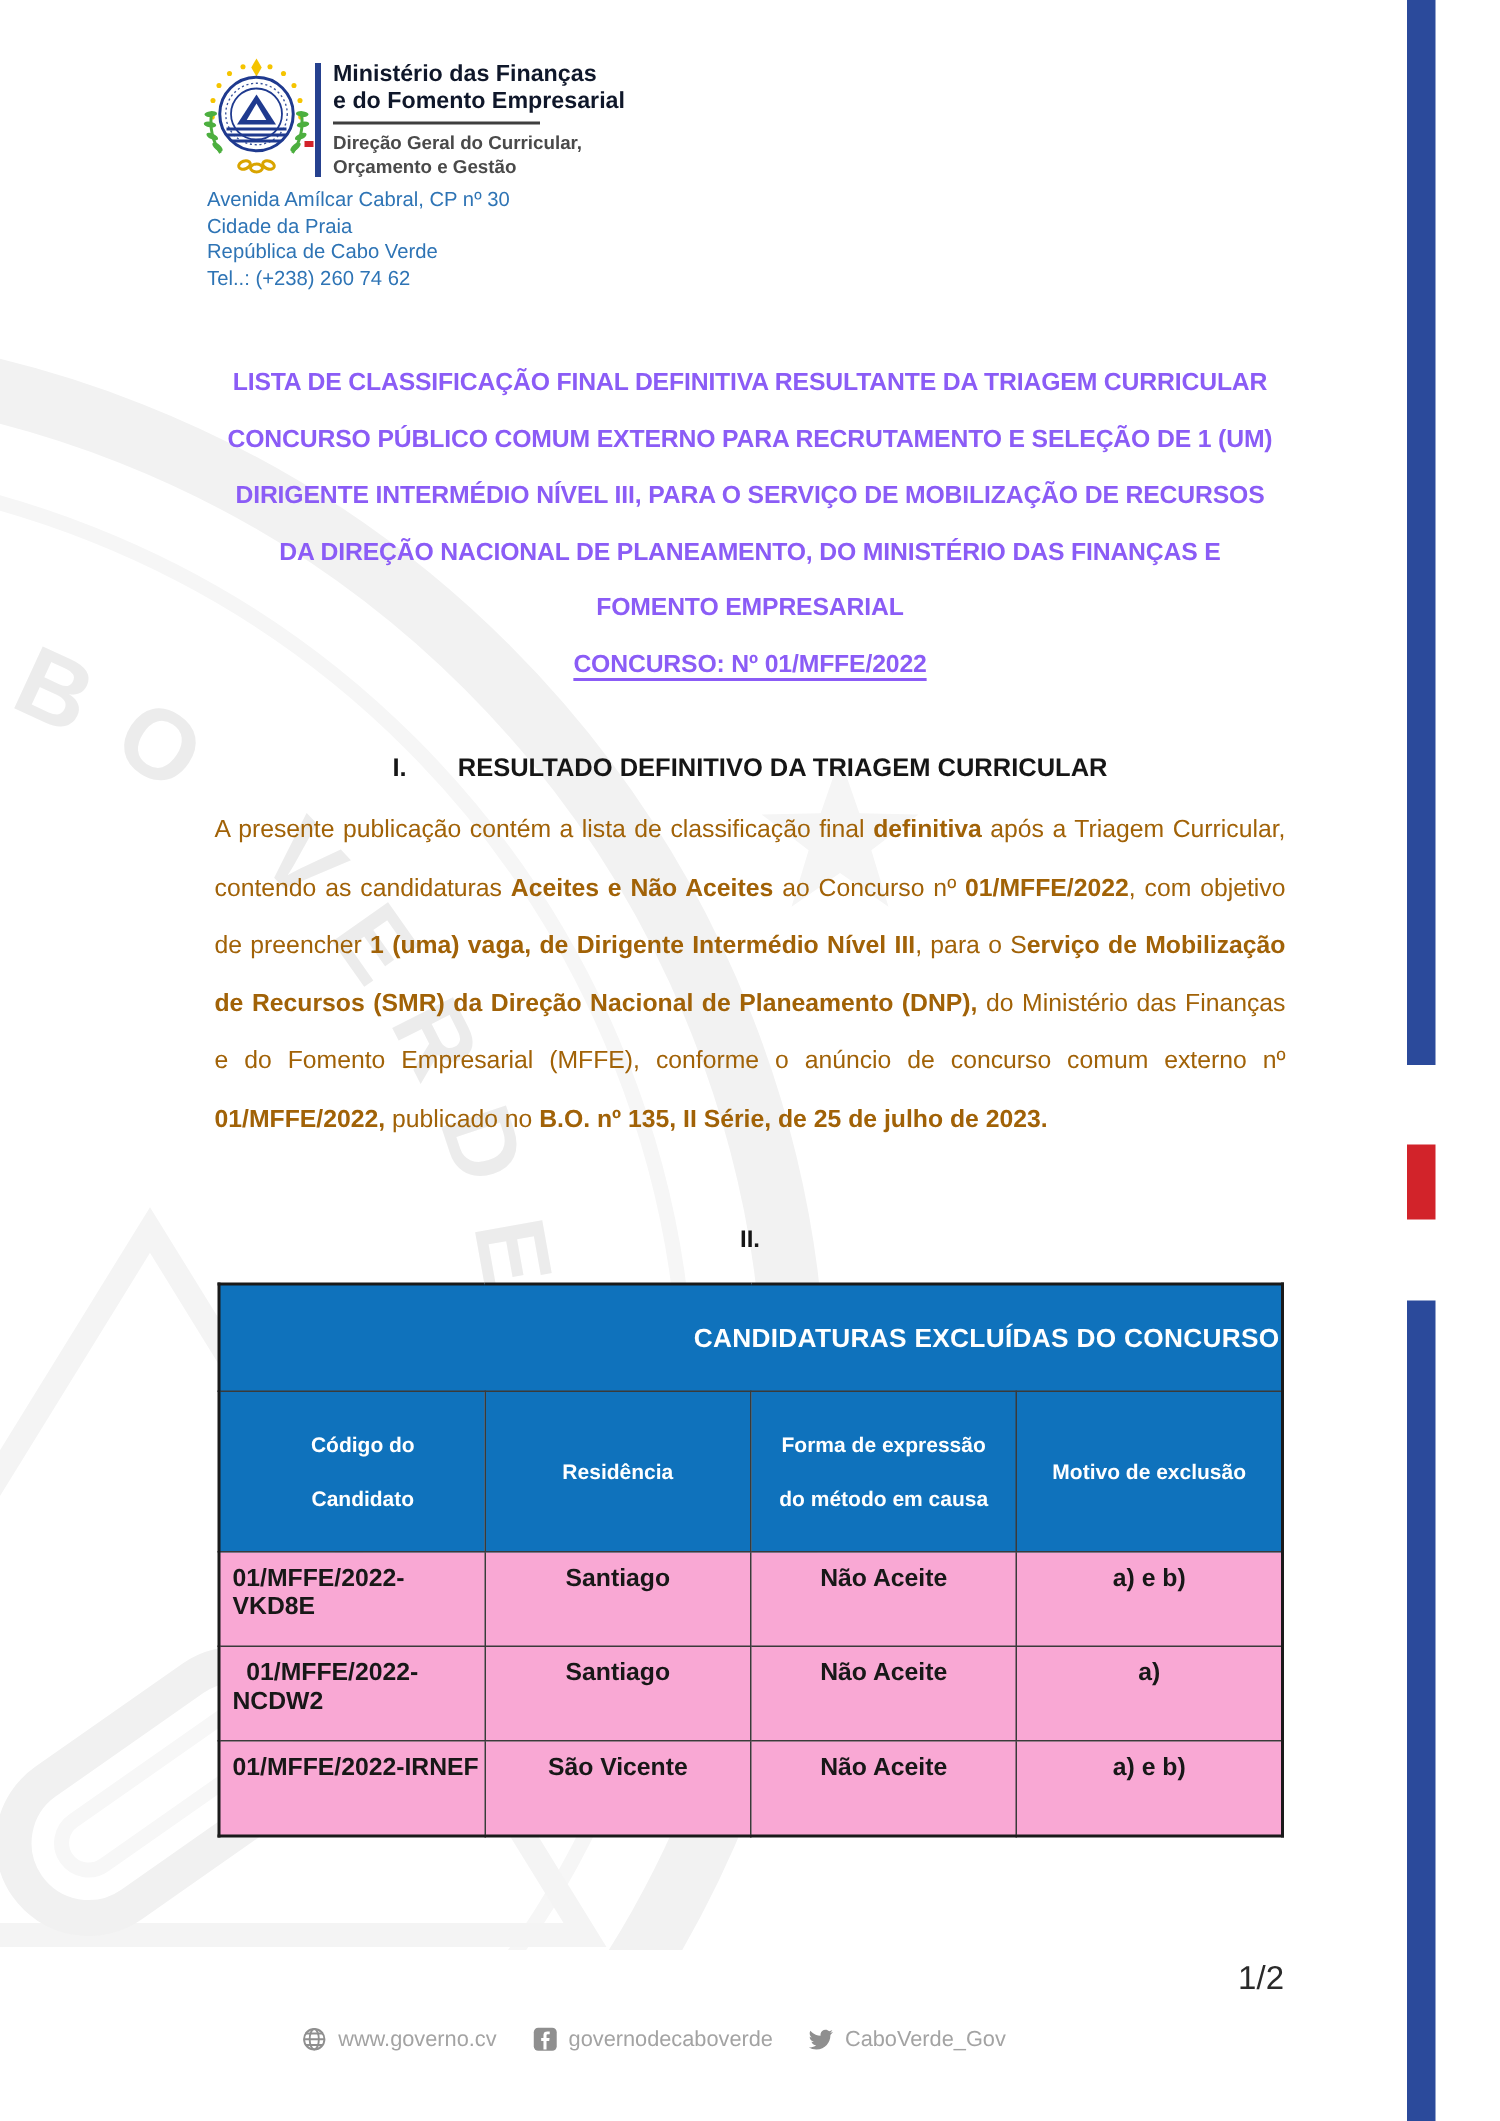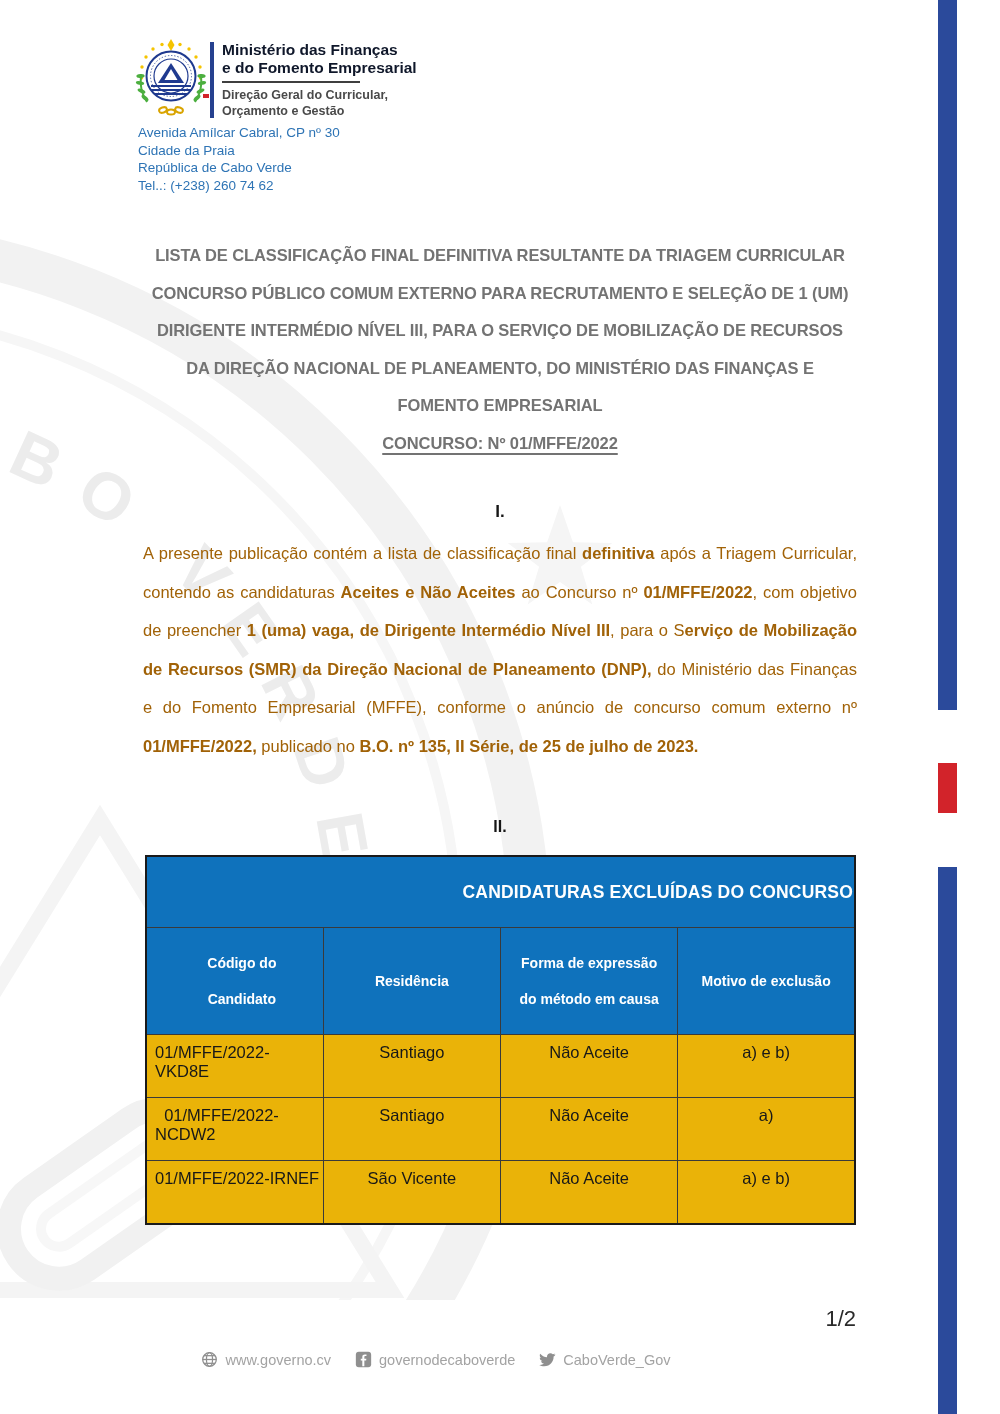--- a/index.html
+++ b/index.html
@@ -17,21 +17,21 @@
   .emblem{position:absolute;left:127px;top:36px;z-index:2;}
   .logo-divider{position:absolute;left:210px;top:42px;width:4px;height:76px;background:#26418F;z-index:2;}
   .logo-red-tick{position:absolute;left:203px;top:94px;width:6px;height:4px;background:var(--accent-bar-red,#D2232A);z-index:2;}
   .ministry{position:absolute;left:222px;top:41px;z-index:2;}
   .ministry-name{font-size:15.5px;font-weight:700;color:#0f172a;line-height:18px;}
   .ministry-rule{width:138px;height:2px;background:#3f3f3f;margin:4px 0 5px 0;}
   .department{font-size:12.5px;font-weight:700;color:#4a4a4a;line-height:15.5px;}
   .address{position:absolute;left:138px;top:124px;z-index:2;font-size:13.5px;line-height:17.5px;color:var(--contact-text-blue,#2E74B5);}
   
   .title-block{position:absolute;left:144px;top:237px;width:712px;z-index:2;text-align:center;
-               font-weight:700;font-size:16.5px;line-height:37.5px;color:#737373;letter-spacing:-0.1px;}
+               font-weight:700;font-size:16.5px;line-height:37.5px;color:#8b5cf6;letter-spacing:-0.1px;}
   .t-par{margin:0;}
   .t-underline{text-decoration:underline;text-decoration-thickness:2px;text-underline-offset:4px;}
   
   .heading-i{position:absolute;left:144px;top:502px;width:712px;z-index:2;display:flex;justify-content:center;gap:34px;
              font-weight:700;font-size:17px;color:#161616;}
   .body-par{position:absolute;left:143px;top:534px;width:714px;z-index:2;margin:0;
             font-size:16.5px;line-height:38.6px;text-align:justify;color:#a16207;}
   .b{font-weight:700;}
   .heading-ii{position:absolute;left:144px;top:818px;width:712px;z-index:2;text-align:center;font-weight:700;font-size:16px;color:#161616;}
   
@@ -40,21 +40,21 @@
   table.xt th,table.xt td{border:1px solid #3a3a3a;}
   table.xt{border:2px solid #1a1a1a;}
   .t-title-row th{height:68px;background:var(--table-header-blue,#0F72BC);color:#fff;font-weight:700;font-size:17.5px;
                   text-align:right;vertical-align:middle;letter-spacing:0.2px;border-bottom:2px solid #e9e9e9;}
   .t-cols th{height:106px;background:var(--table-header-blue,#0F72BC);color:#fff;font-weight:700;font-size:14px;
              text-align:center;vertical-align:middle;line-height:36px;padding:0 14px;}
   table.xt .col0{width:31.3%;padding-left:28px;}
   table.xt .col1{width:16.3%;}
   table.xt .col2{width:27.7%;}
   table.xt .col3{width:24.7%;}
-  table.xt td{height:53px;vertical-align:top;padding-top:8px;background:#eab308;}
+  table.xt td{height:53px;vertical-align:top;padding-top:8px;background:#f9a8d4;font-weight:bold;}
   table.xt td.col0{text-align:left;padding-left:8px;white-space:pre-wrap;}
   table.xt td.col1,table.xt td.col2,table.xt td.col3{text-align:center;}
   
   .page-number{position:absolute;left:144px;top:1306px;width:712px;text-align:right;font-size:22px;color:#2a2a2a;z-index:2;}
   .footer{position:absolute;left:0;top:1351px;width:100%;display:flex;justify-content:center;align-items:center;gap:24px;
           transform:translateX(-64px);z-index:2;color:var(--footer-grey,#A3A3A3);font-size:14.5px;}
   .f-item{display:flex;align-items:center;gap:7px;}
   .f-icon{display:inline-flex;width:17px;height:17px;}
   .f-icon svg{width:17px;height:17px;}
 </style>
@@ -156,20 +156,21 @@
     </div>
 
   <div class="title-block">
     <p class="t-par">LISTA DE CLASSIFICAÇÃO FINAL DEFINITIVA RESULTANTE DA TRIAGEM CURRICULAR</p>
     <p class="t-par">CONCURSO PÚBLICO COMUM EXTERNO PARA RECRUTAMENTO E SELEÇÃO DE 1 (UM) DIRIGENTE INTERMÉDIO NÍVEL III, PARA O SERVIÇO DE MOBILIZAÇÃO DE RECURSOS DA DIREÇÃO NACIONAL DE PLANEAMENTO, DO MINISTÉRIO DAS FINANÇAS E FOMENTO EMPRESARIAL</p>
     <p class="t-par t-underline">CONCURSO: Nº 01/MFFE/2022</p>
   </div>
 
   <div class="heading-i">
     <span>I.</span>
+    <span>RESULTADO DEFINITIVO DA TRIAGEM CURRICULAR</span>
   </div>
 
   <p class="body-par"><span>A presente publicação contém a lista de classificação final </span><span class="b">definitiva</span><span> após a Triagem Curricular, contendo as candidaturas </span><span class="b">Aceites e Não Aceites</span><span> ao Concurso nº </span><span class="b">01/MFFE/2022</span><span>, com objetivo de preencher </span><span class="b">1 (uma) vaga, de Dirigente Intermédio Nível III</span><span>, para o S</span><span class="b">erviço de Mobilização de Recursos (SMR) da Direção Nacional de Planeamento (DNP),</span><span> do Ministério das Finanças e do Fomento Empresarial (MFFE), conforme o anúncio de concurso comum externo nº </span><span class="b">01/MFFE/2022,</span><span> publicado no </span><span class="b">B.O. nº 135, II Série, de  25 de julho de 2023.</span></p>
 
   <div class="heading-ii">II.</div>
 
   <div class="table-wrap">
     <table class="xt">
         <thead>
           <tr class="t-title-row">

